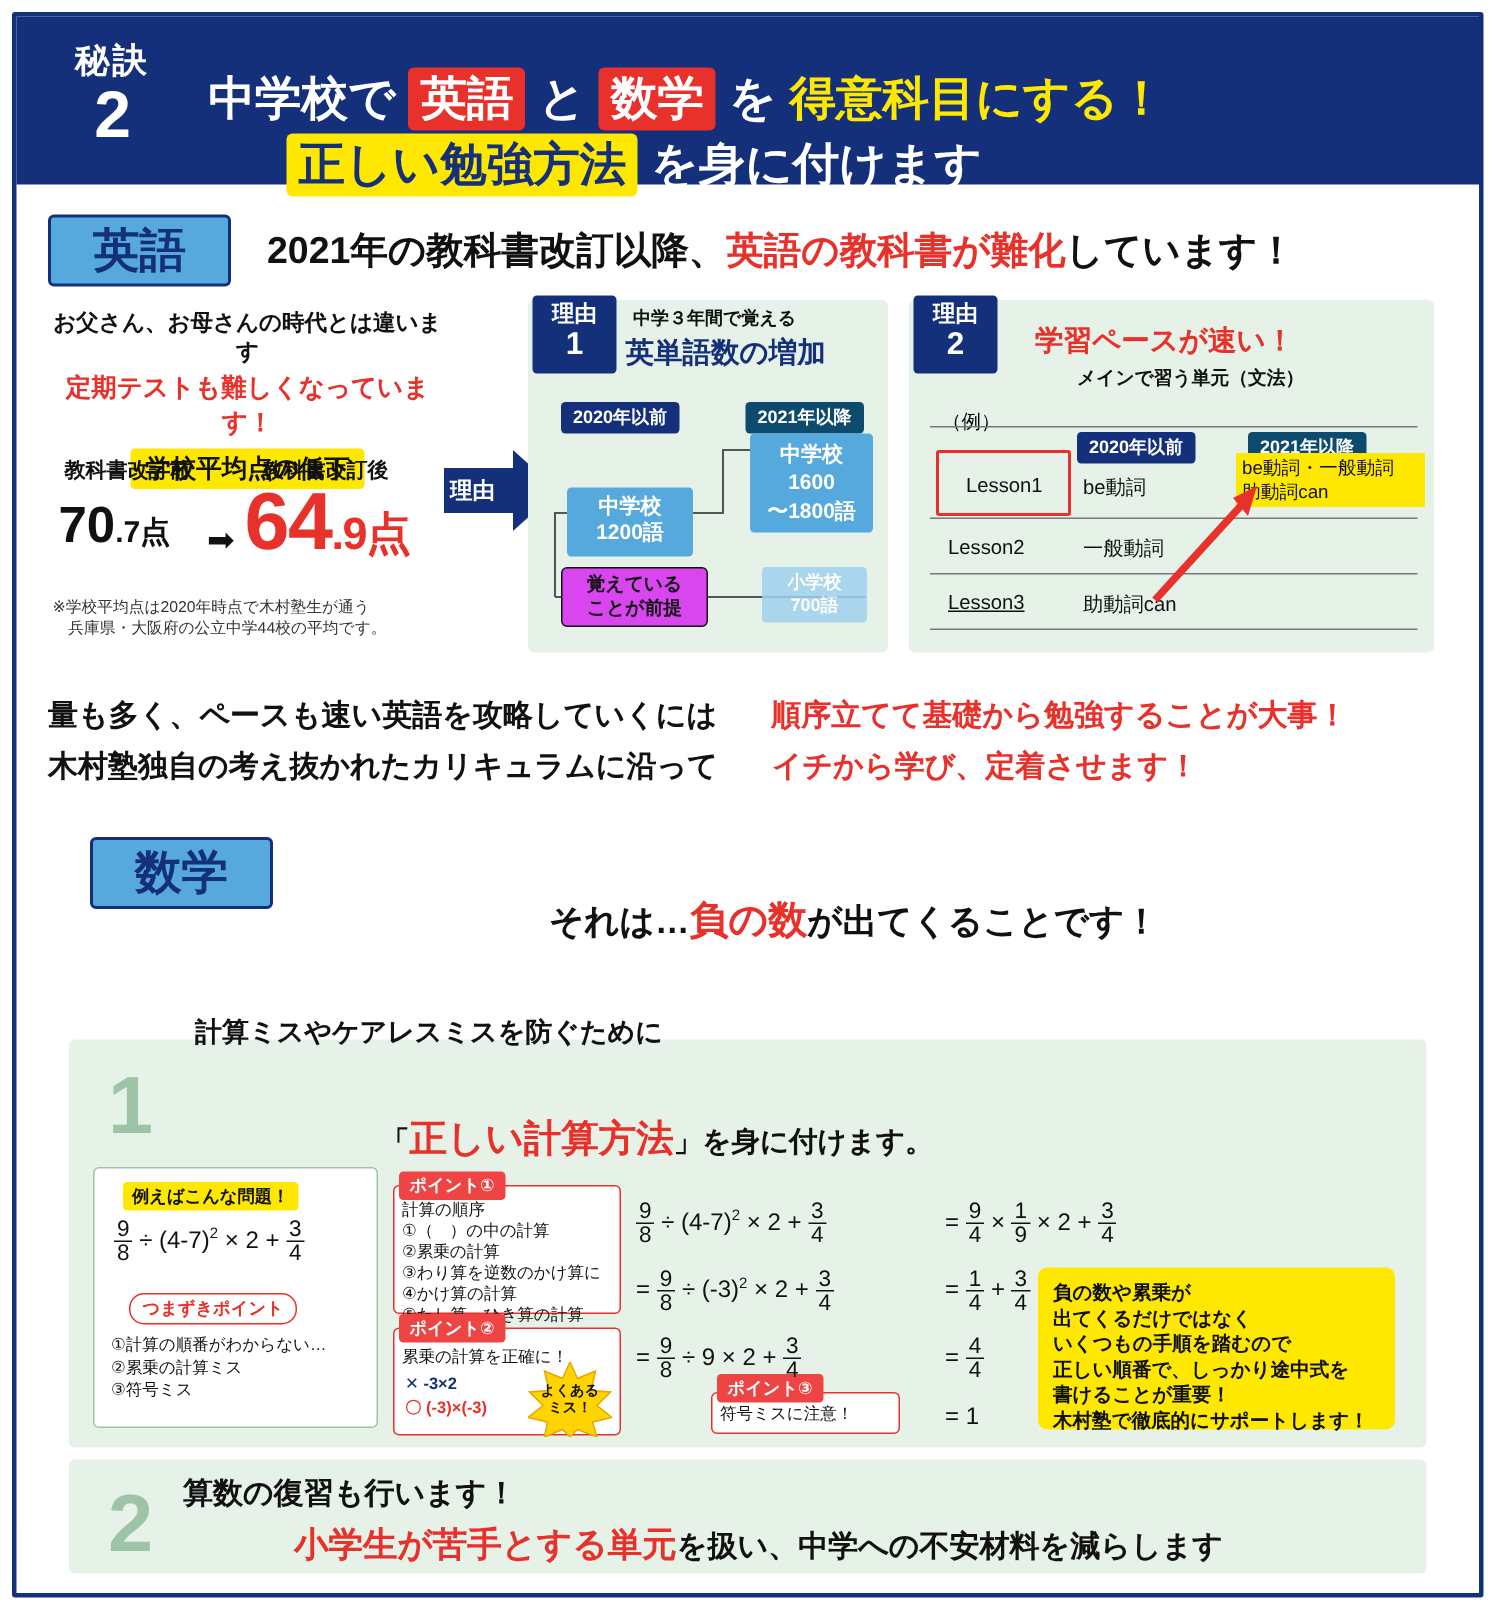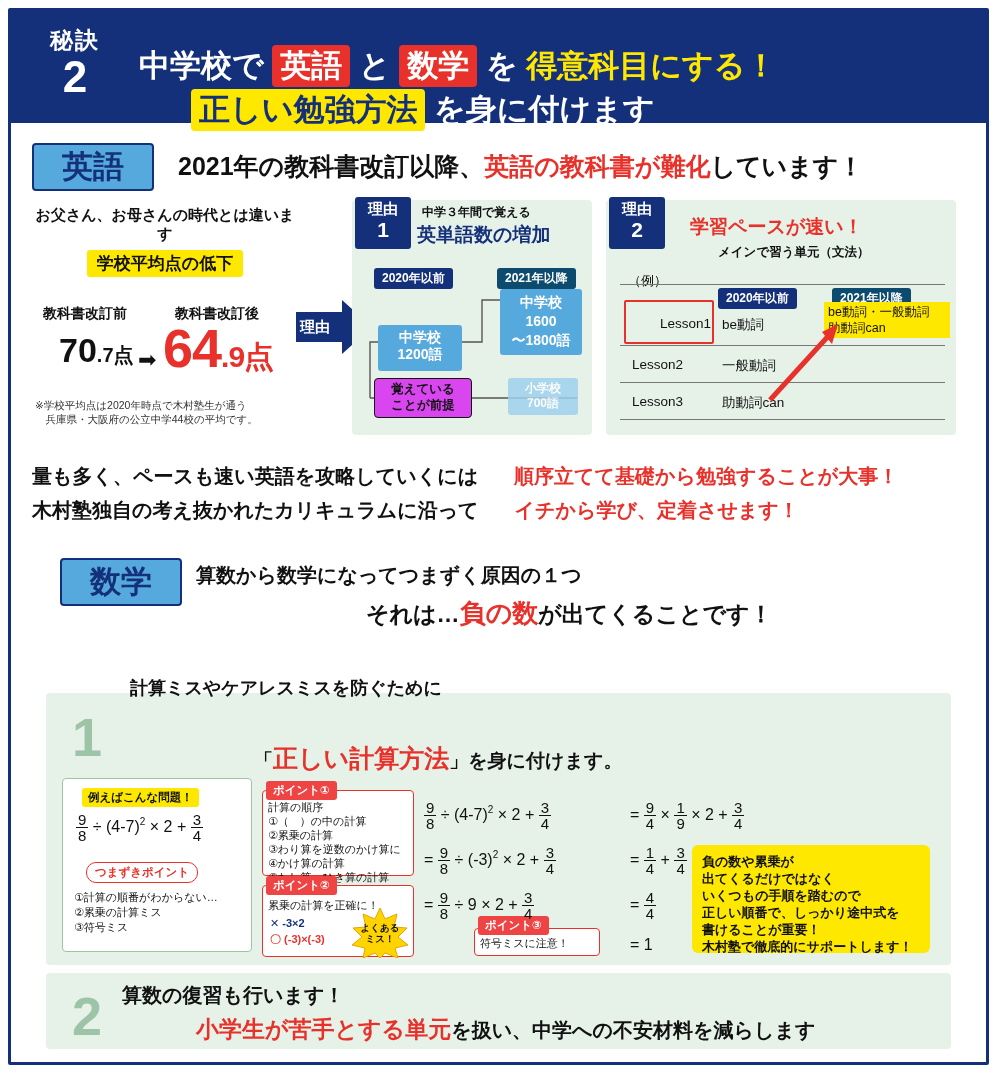--- a/index.html
+++ b/index.html
@@ -22,21 +22,21 @@
   .eigo-head{position:absolute;left:178px;top:150px;font-size:25px;font-weight:bold;color:#111;white-space:nowrap;}
   .eigo-head .em{color:#e8312a;}
   .left-col{position:absolute;left:35px;top:206px;width:260px;text-align:center;}
   .lc-1{font-size:15px;color:#111;font-weight:bold;}
   .lc-2{font-size:17px;color:#e8312a;font-weight:bold;margin-top:3px;}
   .lc-3{display:inline-block;margin-top:6px;background:#ffe800;color:#111;font-weight:bold;font-size:17px;padding:2px 10px;border-radius:3px;}
   .cmp{position:absolute;left:35px;top:305px;width:262px;}
   .cmp-lab{position:absolute;font-size:14px;font-weight:bold;color:#111;}
   .cmp-lab.a{left:8px;top:0;}
   .cmp-lab.b{left:140px;top:0;}
-  .cmp-v1{position:absolute;left:24px;top:26px;font-size:34px;font-weight:bold;color:#111;}
+  .cmp-v1{position:absolute;left:4px;top:26px;font-size:34px;font-weight:bold;color:#111;}
   .cmp-v1 .sm{font-size:20px;}
   .cmp-arrow{position:absolute;left:103px;top:42px;font-size:22px;color:#111;}
   .cmp-v2{position:absolute;left:128px;top:12px;font-size:54px;font-weight:bold;color:#e8312a;letter-spacing:-1px;}
   .cmp-v2 .sm{font-size:30px;}
   .note{position:absolute;left:35px;top:398px;width:250px;font-size:10.5px;color:#333;line-height:14px;}
   .big-arrow{position:absolute;left:296px;top:300px;width:76px;height:54px;}
   .big-arrow .body{position:absolute;left:0;top:12px;width:46px;height:30px;background:#14307a;}
   .big-arrow .tip{position:absolute;left:46px;top:0;width:0;height:0;border-top:27px solid transparent;border-bottom:27px solid transparent;border-left:30px solid #14307a;}
   .big-arrow .lab{position:absolute;left:4px;top:18px;color:#fff;font-size:15px;font-weight:bold;}
   
@@ -134,20 +134,21 @@
     </div>
   </div>
 
   <div class="eigo-badge">英語</div>
   <div class="eigo-head">
     <span>2021年の教科書改訂以降、</span><span class="em">英語の教科書が難化</span><span>しています！</span>
   </div>
 
   <div class="left-col">
     <div class="lc-1">お父さん、お母さんの時代とは違います</div>
+    <div class="lc-2">定期テストも難しくなっています！</div>
     <div class="lc-3">学校平均点の低下</div>
   </div>
 
   <div class="cmp">
     <div class="cmp-lab a">教科書改訂前</div>
     <div class="cmp-lab b">教科書改訂後</div>
     <div class="cmp-v1"><span>70</span><span class="sm">.7点</span></div>
     <div class="cmp-arrow">➡</div>
     <div class="cmp-v2"><span>64</span><span class="sm">.9点</span></div>
   </div>
@@ -192,45 +193,44 @@
   <div class="r2-ex">（例）</div>
   <div class="r2-unit">メインで習う単元（文法）</div>
   <div class="tagA" style="left:718px;top:288px;">2020年以前</div>
   <div class="tagB" style="left:832px;top:288px;">2021年以降</div>
 
   <div class="gline" style="left:620px;top:284px;width:325px;"></div>
   <div class="gline" style="left:620px;top:345px;width:325px;"></div>
   <div class="gline" style="left:620px;top:382px;width:325px;"></div>
   <div class="gline" style="left:620px;top:419px;width:325px;"></div>
 
-  <div class="r2-row" style="left:660px;top:316px;">Lesson1</div>
+  <div class="r2-row" style="left:644px;top:316px;">Lesson1</div>
   <div class="r2-row" style="left:722px;top:316px;">be動詞</div>
   <div class="cellY" style="left:824px;top:302px;width:118px;white-space:pre-line">be動詞・一般動詞
 助動詞can</div>
   <div class="redbox" style="left:624px;top:300px;width:86px;height:40px;"></div>
 
   <div class="r2-row" style="left:632px;top:357px;">Lesson2</div>
   <div class="r2-row" style="left:722px;top:357px;">一般動詞</div>
-  <div class="r2-row" style="left:632px;top:394px;">Lesson3</div>
+  <div class="r2-row" style="left:632px;top:394px;text-decoration:underline;">Lesson3</div>
   <div class="r2-row" style="left:722px;top:394px;">助動詞can</div>
 
   <svg class="arrowRed" style="left:760px;top:318px;width:90px;height:90px;" viewBox="0 0 90 90">
     <line x1="10" y1="82" x2="72" y2="14" stroke="#e8312a" stroke-width="5"></line>
     <polygon points="78,6 62,14 72,26" fill="#e8312a"></polygon>
   </svg>
 
   <div class="para para1">
     <span>量も多く、ペースも速い英語を攻略していくには</span><span class="em">順序立てて基礎から勉強することが大事！</span>
   </div>
   <div class="para para2">
     <span>木村塾独自の考え抜かれたカリキュラムに沿って</span><span class="em">イチから学び、定着させます！</span>
   </div>
 
   <div class="sugaku-badge">数学</div>
-  <div class="m-l1">算数から数学になってつまずく原因の１つ</div>
   <div class="m-l2">
     <span>それは…</span><span class="em">負の数</span><span>が出てくることです！</span>
   </div>
 
   <div class="sec1"></div>
   <div class="num num1">1</div>
   <div class="s1-l1">計算ミスやケアレスミスを防ぐために</div>
   <div class="s1-l2">
     <span>「</span><span class="em">正しい計算方法</span><span>」を身に付けます。</span>
   </div>

